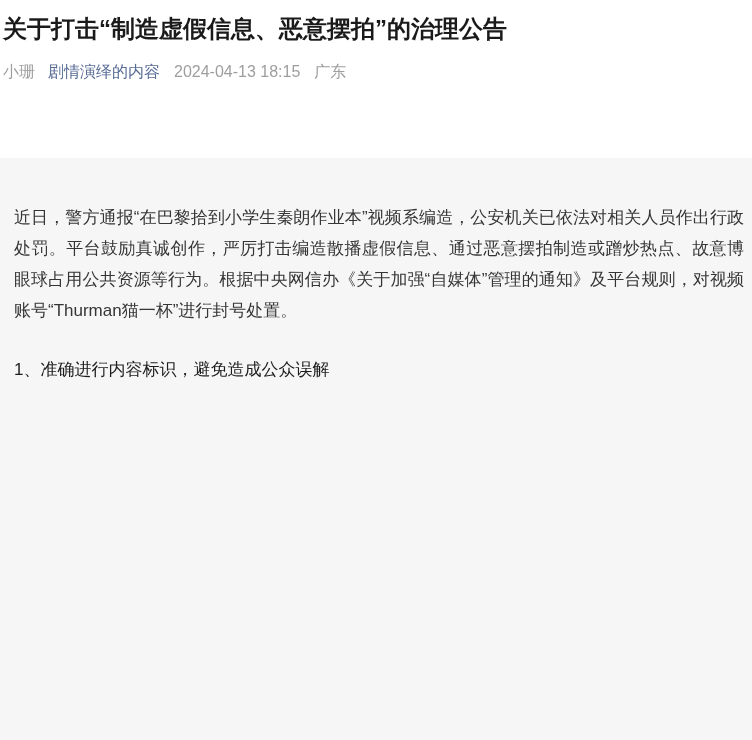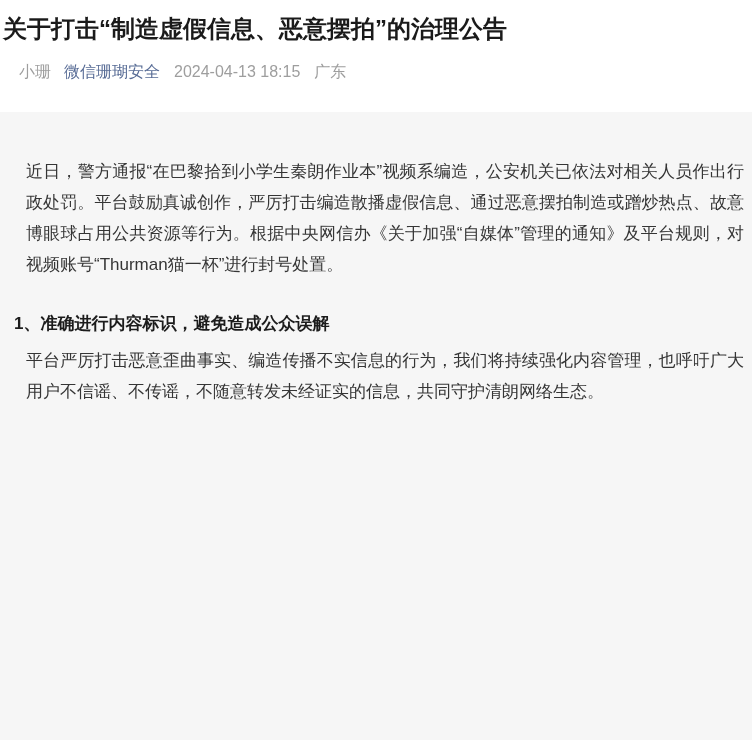--- a/index.html
+++ b/index.html
@@ -11,20 +11,21 @@
     height: 740px;
     background: #ffffff;
     overflow: hidden;
     font-family: "Liberation Sans", "DejaVu Sans", sans-serif;
   }
   .page {
     width: 752px;
     height: 740px;
     display: flex;
     flex-direction: column;
+    gap: 46px;
   }
   
   .header {
     background: #ffffff;
     padding: 12px 10px 0 3px;
     height: 112px;
     box-sizing: border-box;
   }
   .title {
     margin: 0;
@@ -36,72 +37,71 @@
   }
   .byline {
     margin-top: 15px;
     font-size: 16px;
     line-height: 22px;
     color: #9e9e9e;
     display: flex;
     align-items: baseline;
   }
   .byline > span { white-space: nowrap; }
-  .byline .author { margin-right: 13px; margin-left: 16px; }
+  .byline .author { margin-right: 13px; }
   .byline .account {
     color: #576b95;
     margin-right: 14px;
     cursor: pointer;
   }
   .byline .datetime { margin-right: 14px; text-align: center; }
   
   .content {
     flex: 1;
     background: #f6f6f6;
     padding: 44px 8px 0 14px;
     box-sizing: border-box;
     overflow: hidden;
   }
   .content p {
-    margin: 0 0 22px 12px;
+    margin: 0 0 22px 0;
     font-size: 17px;
     line-height: 31px;
     color: #353535;
     text-align: justify;
     text-justify: inter-ideograph;
     word-break: break-all;
   }
   .content h2.section {
     margin: 28px 0 6px 0;
     font-size: 17px;
     line-height: 31px;
-    font-weight: 700;
+    font-weight: 400;
     color: #1c1c1c;
   }
 </style>
 </head>
 <body>
 
 <div class="page">
 
   <div class="header">
     <h1 class="title">关于打击“制造虚假信息、恶意摆拍”的治理公告</h1>
 
     <div class="byline">
       <span class="author">小珊</span>
-      <span class="account">微信珊瑚安全</span>
+      <span class="account">剧情演绎的内容</span>
       <span class="datetime">2024-04-13 18:15</span>
       <span class="location">广东</span>
     </div>
   </div>
 
   <div class="content">
     <p>近日，警方通报“在巴黎拾到小学生秦朗作业本”视频系编造，公安机关已依法对相关人员作出行政处罚。平台鼓励真诚创作，严厉打击编造散播虚假信息、通过恶意摆拍制造或蹭炒热点、故意博眼球占用公共资源等行为。根据中央网信办《关于加强“自媒体”管理的通知》及平台规则，对视频账号“Thurman猫一杯”进行封号处置。</p>
 
 
     <h2 class="section">1、准确进行内容标识，避免造成公众误解</h2>
 
 
 
-    <p>平台严厉打击恶意歪曲事实、编造传播不实信息的行为，我们将持续强化内容管理，也呼吁广大用户不信谣、不传谣，不随意转发未经证实的信息，共同守护清朗网络生态。</p>
   </div>
 
 </div>
 
 </body></html>

